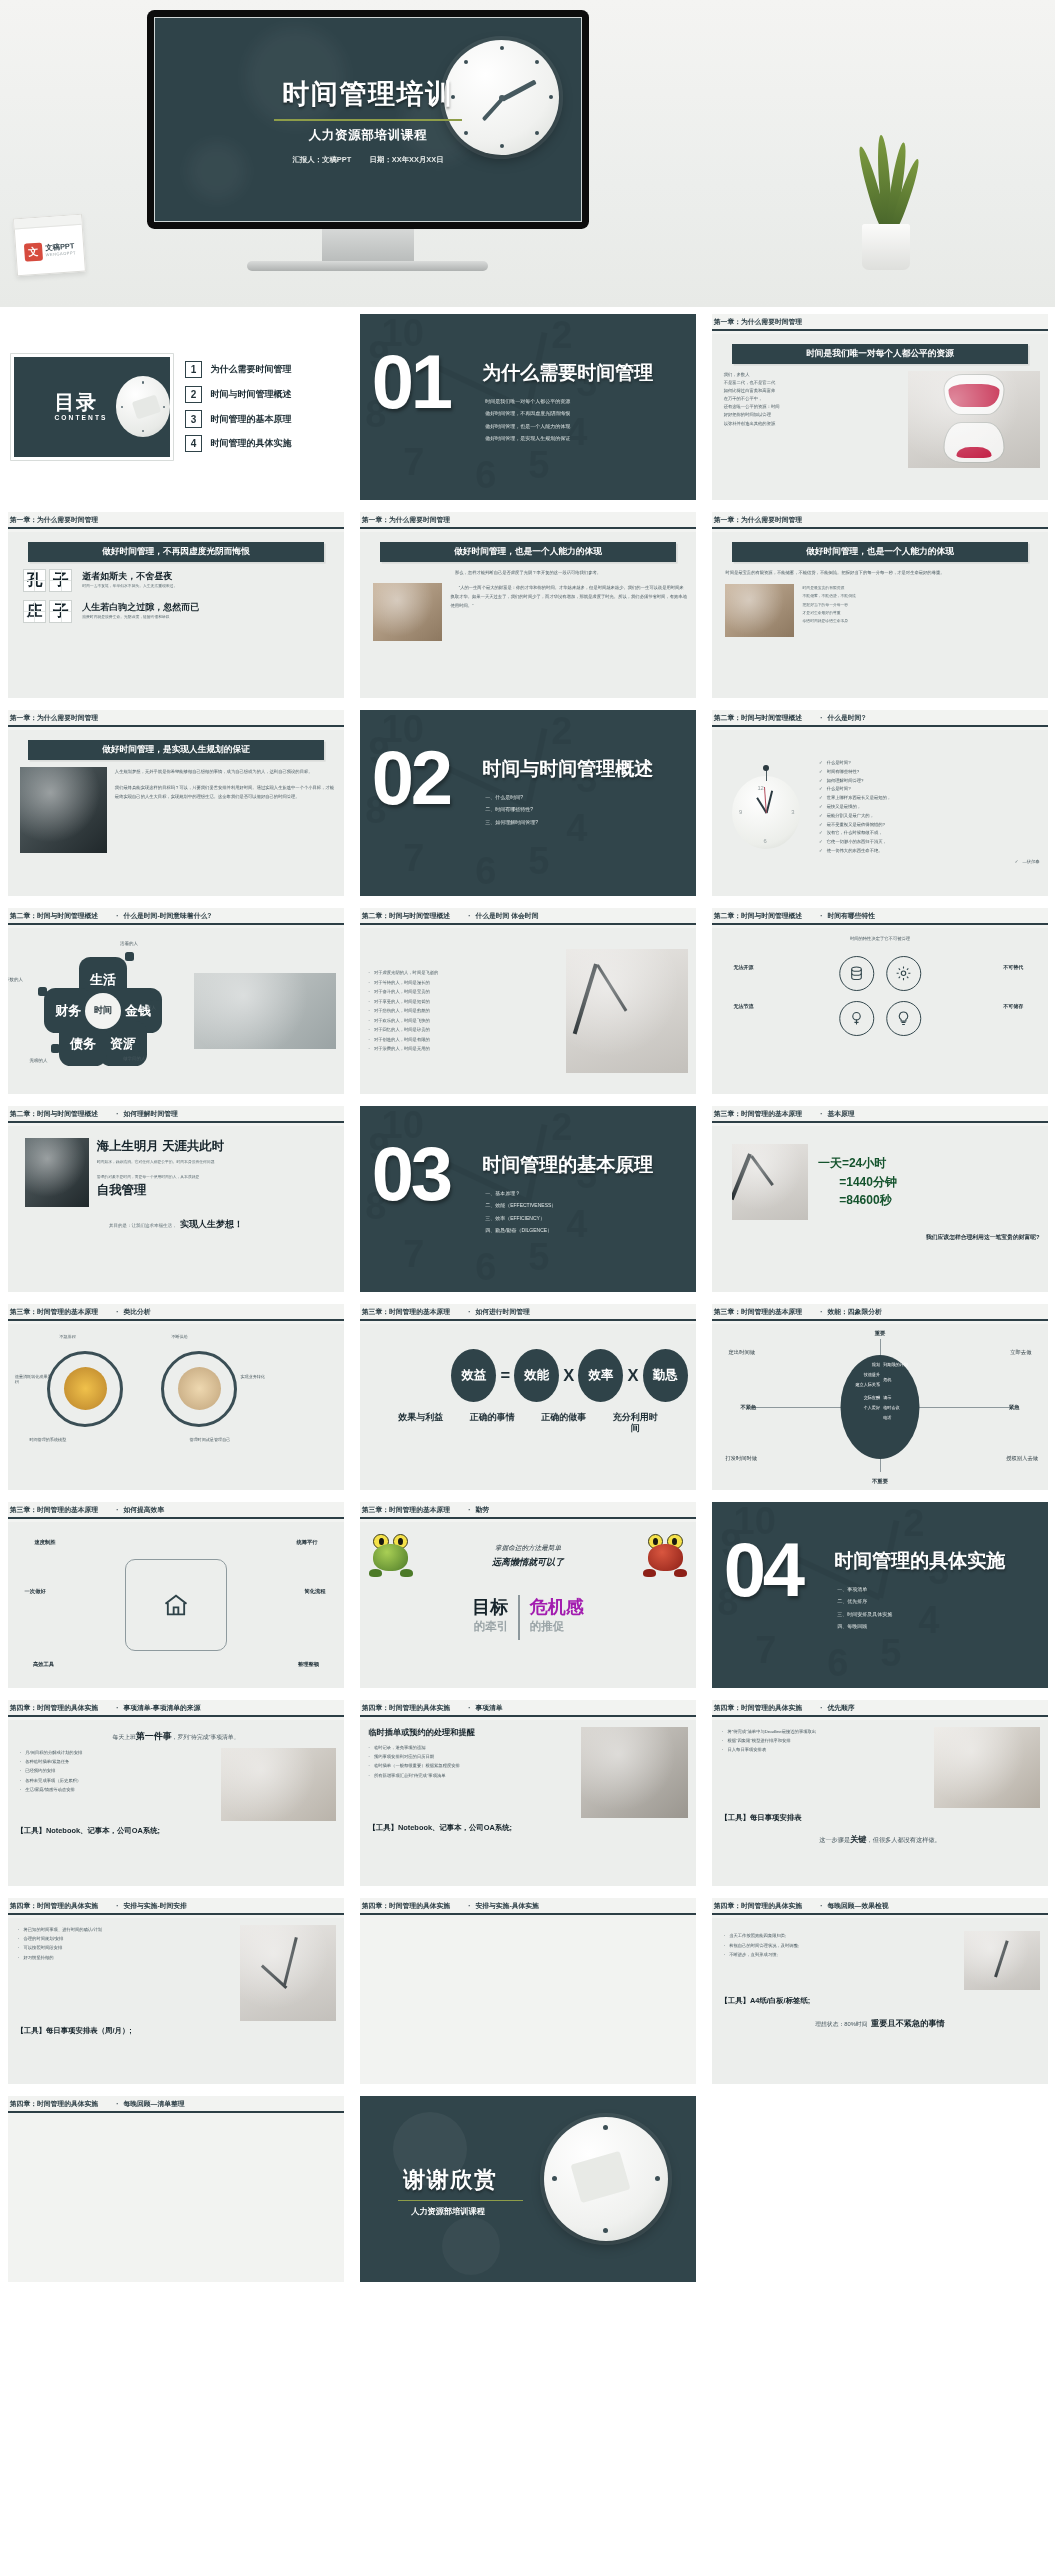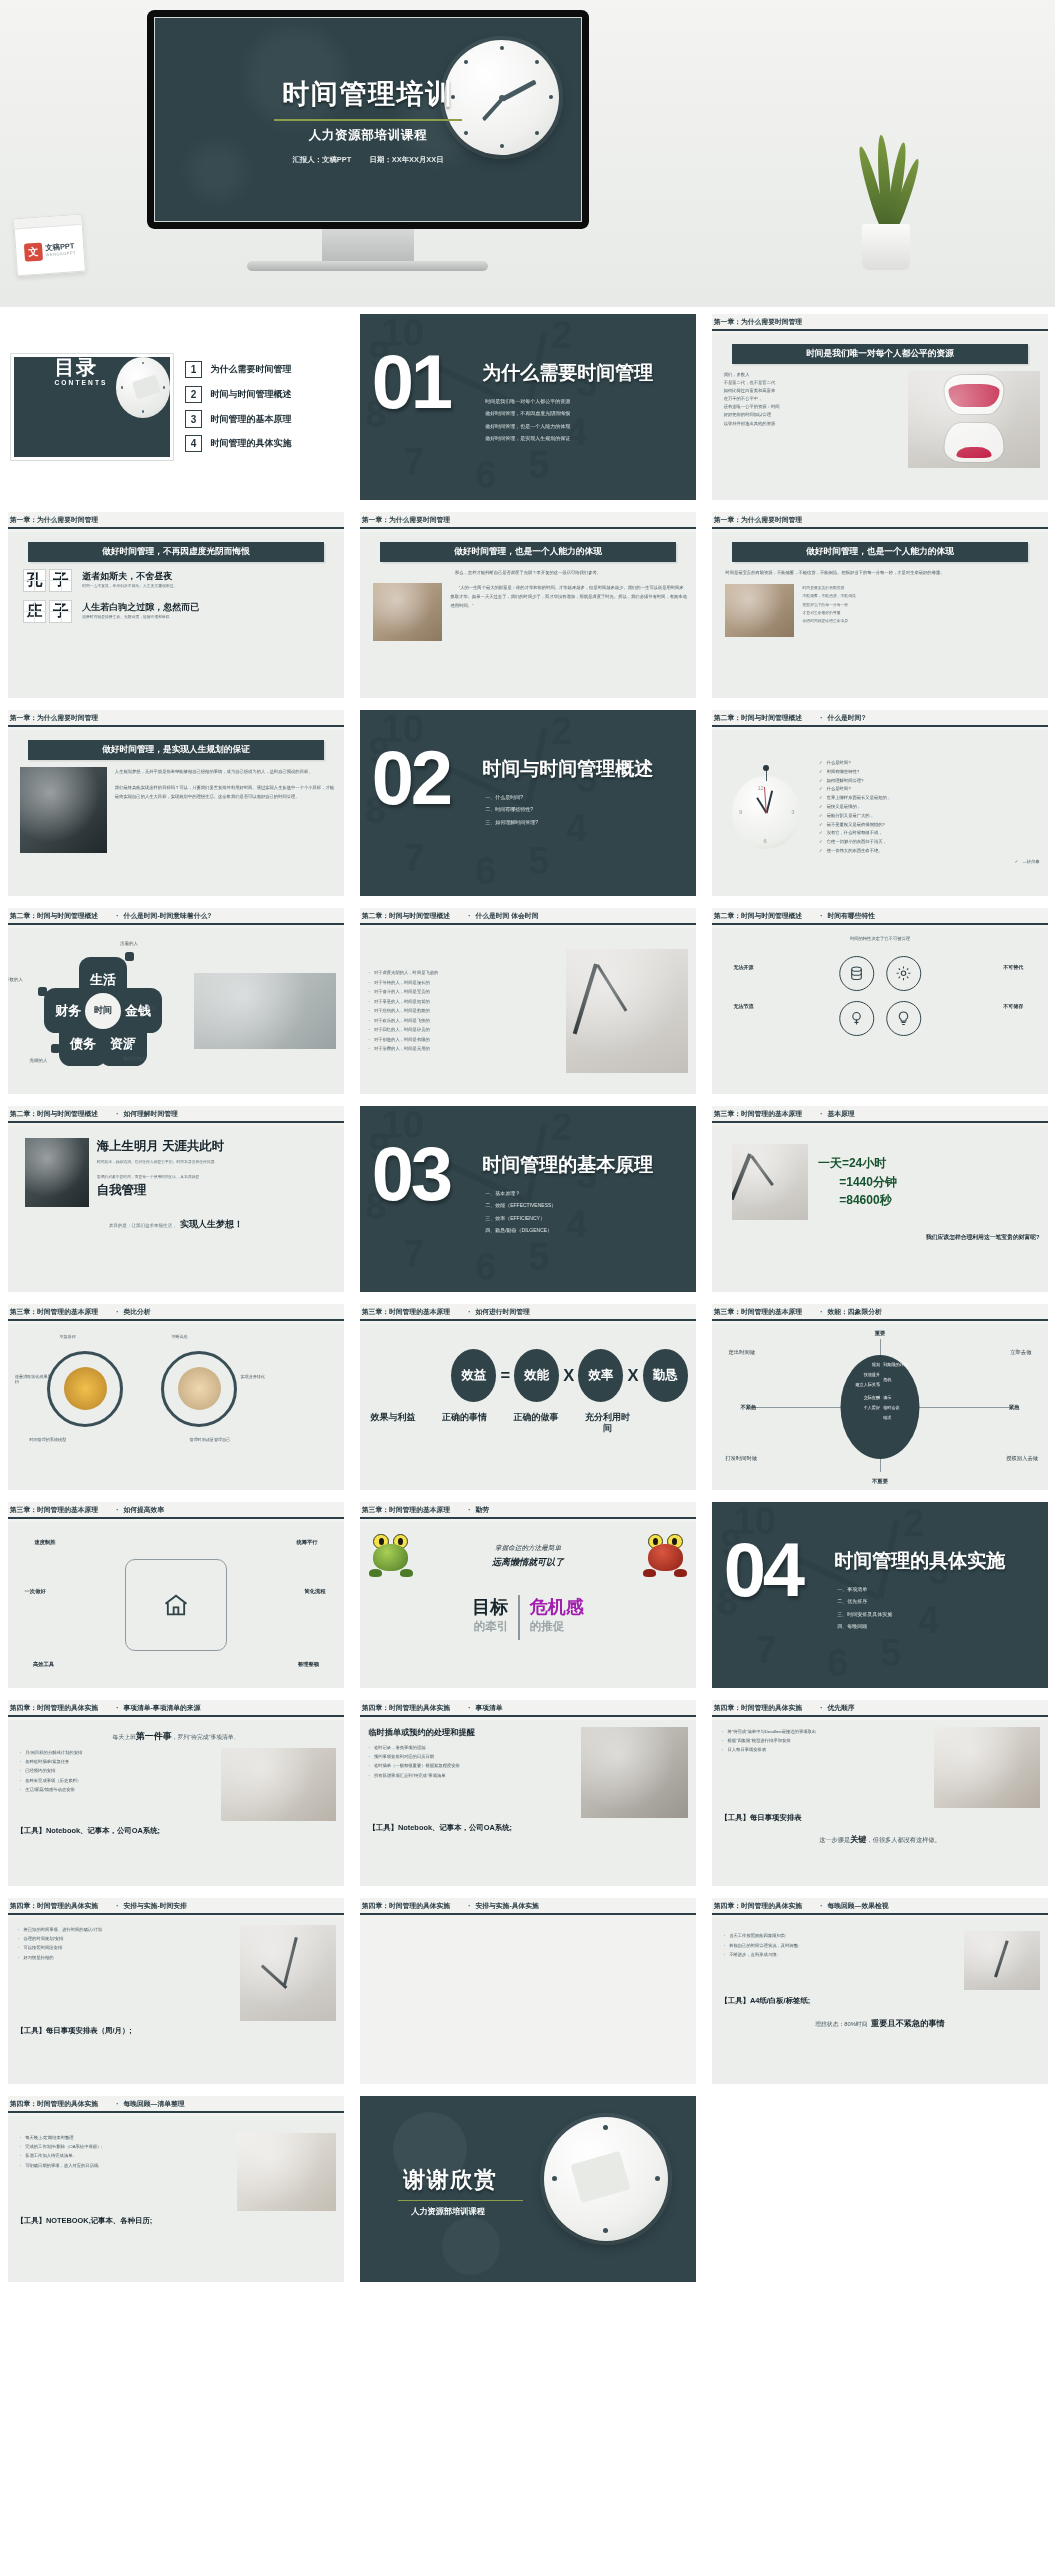--- a/index.html
+++ b/index.html
@@ -92,21 +92,21 @@
   .s-sec .bgneedle{position:absolute;left:50%;top:50%;background:#1a282d;transform-origin:0 50%;}
   .sec-num{position:absolute;left:11.5px;top:38px;font-size:76px;line-height:.78;font-weight:bold;
     color:#fff;letter-spacing:-3.3px;text-shadow:1.6px 2.5px 3.3px rgba(0,0,0,.35);}
   .sec-title{position:absolute;left:122px;top:46px;font-size:19px;font-weight:bold;color:#fff;
     white-space:nowrap;text-shadow:0.8px 1.6px 2.5px rgba(0,0,0,.35);}
   .sec-list{position:absolute;left:125px;top:81px;font-size:5px;line-height:2.5;color:#e3e9e8;}
 
   
   .toc{background:#fff;display:flex;align-items:center;height:100%;padding:0 3.3px;}
   .toc-card{width:162px;height:106px;background:#2f4349;border:3.3px solid #fff;
-    box-shadow:0 0 0 0.8px #cfd4d2;display:flex;justify-content:center;gap:8.2px;position:relative;padding-left:40px;}
+    box-shadow:0 0 0 0.8px #cfd4d2;display:flex;align-items:center;justify-content:center;gap:8.2px;position:relative;padding-left:40px;}
   .toc-word{font-size:20px;font-weight:bold;color:#fff;line-height:1;letter-spacing:1.6px;}
   .toc-word small{display:block;font-size:6.6px;letter-spacing:2.1px;margin-top:3.3px;font-weight:bold;}
   .toc-clock{width:61px;height:61px;border-radius:50%;
     background:radial-gradient(circle at 36% 30%,#fff,#e8eae7 70%,#cdd1cd);position:relative;}
   .toc-clock .d{position:absolute;width:2.5px;height:2.5px;border-radius:50%;background:#5b6d73;}
   .toc-list{flex:1;padding-left:11.5px;display:flex;flex-direction:column;gap:7.4px;}
   .toc-item{display:flex;align-items:center;gap:8.2px;}
   .toc-n{width:17.3px;height:17.3px;border:1.3px solid #2f4349;display:flex;align-items:center;
     justify-content:center;font-size:10px;font-weight:bold;color:#1f2f36;}
   .toc-l{font-size:9px;font-weight:bold;color:#1f2f36;white-space:nowrap;}
@@ -140,21 +140,21 @@
   .fnode{position:absolute;width:9px;height:9px;background:#2f4349;border-radius:2.5px;}
   .flab{position:absolute;font-size:4.5px;color:#4a5a60;white-space:nowrap;}
   .circ{width:35px;height:35px;border-radius:50%;border:1.3px solid #33474d;display:flex;
     align-items:center;justify-content:center;}
 
   
   .formula{display:flex;align-items:center;justify-content:center;gap:4.1px;}
   .oval{width:45px;height:53px;border-radius:50%;background:#2f4349;display:flex;
     align-items:center;justify-content:center;color:#fff;font-size:12.4px;font-weight:bold;}
   .op{font-size:16.5px;font-weight:bold;color:#1f2f36;}
-  .fcaps{display:flex;gap:6px;margin-top:5px;}
+  .fcaps{display:flex;justify-content:center;gap:6px;margin-top:5px;}
   .fcap{width:49px;text-align:center;font-size:9px;font-weight:bold;color:#1f2f36;line-height:1.25;}
 
   
   .quad{position:relative;width:100%;height:100%;}
   .quad .ell{position:absolute;left:50%;top:50%;transform:translate(-50%,-50%);
     width:79px;height:104px;border-radius:50%;background:#2f4349;}
   .quad .ax{position:absolute;background:#8d989c;}
   .quad .ql{position:absolute;font-size:5.3px;font-weight:bold;color:#24343b;white-space:nowrap;}
   .quad .qin{position:absolute;font-size:4.1px;color:#fff;white-space:nowrap;z-index:3;}
 
@@ -1037,32 +1037,20 @@
   </div>
 
   <div class="cell">
     <div class="slide s-light">
       <div class="s-head">
         <span>第四章：时间管理的具体实施</span>
         <span class="dot">·</span>
         <span class="sub">每晚回顾—清单整理</span>
       </div>
       <div class="s-rule"></div>
-      <div class="s-body">
-        <div style="display:flex;gap:8.2px;align-items:flex-start;margin-top:10px;">
-          <ul class="bullets" style="flex:1;padding-left:3.3px;">
-            <li>每天晚上/定期结束时整理</li>
-            <li>完成的工作划掉/删除（OA系统中保留）;</li>
-            <li>新增工作加入待完成清单;</li>
-            <li>可明确日期的事项，放入对应的日历项;</li>
-          </ul>
-          <div class="ph" style="width:99px;height:78px;background:linear-gradient(140deg,#f1efec,#c3bdb3);"></div>
-        </div>
-        <div class="tool">【工具】NOTEBOOK,记事本、各种日历;</div>
-      </div>
     </div>
   </div>
 
   <div class="cell">
     <div class="slide thanks">
       <div class="blob" style="position:absolute;left:33px;top:16.5px;width:74px;height:74px;border-radius:50%;background:rgba(255,255,255,.05);"></div>
       <div class="blob" style="position:absolute;left:82px;bottom:6.6px;width:58px;height:58px;border-radius:50%;background:rgba(255,255,255,.04);"></div>
       <div class="thx-clock">
         <div style="position:absolute;left:50%;top:8.2px;width:5px;height:5px;margin-left:-2.5px;border-radius:50%;background:#3c4f55;"></div>
         <div style="position:absolute;left:50%;bottom:8.2px;width:5px;height:5px;margin-left:-2.5px;border-radius:50%;background:#3c4f55;"></div>

